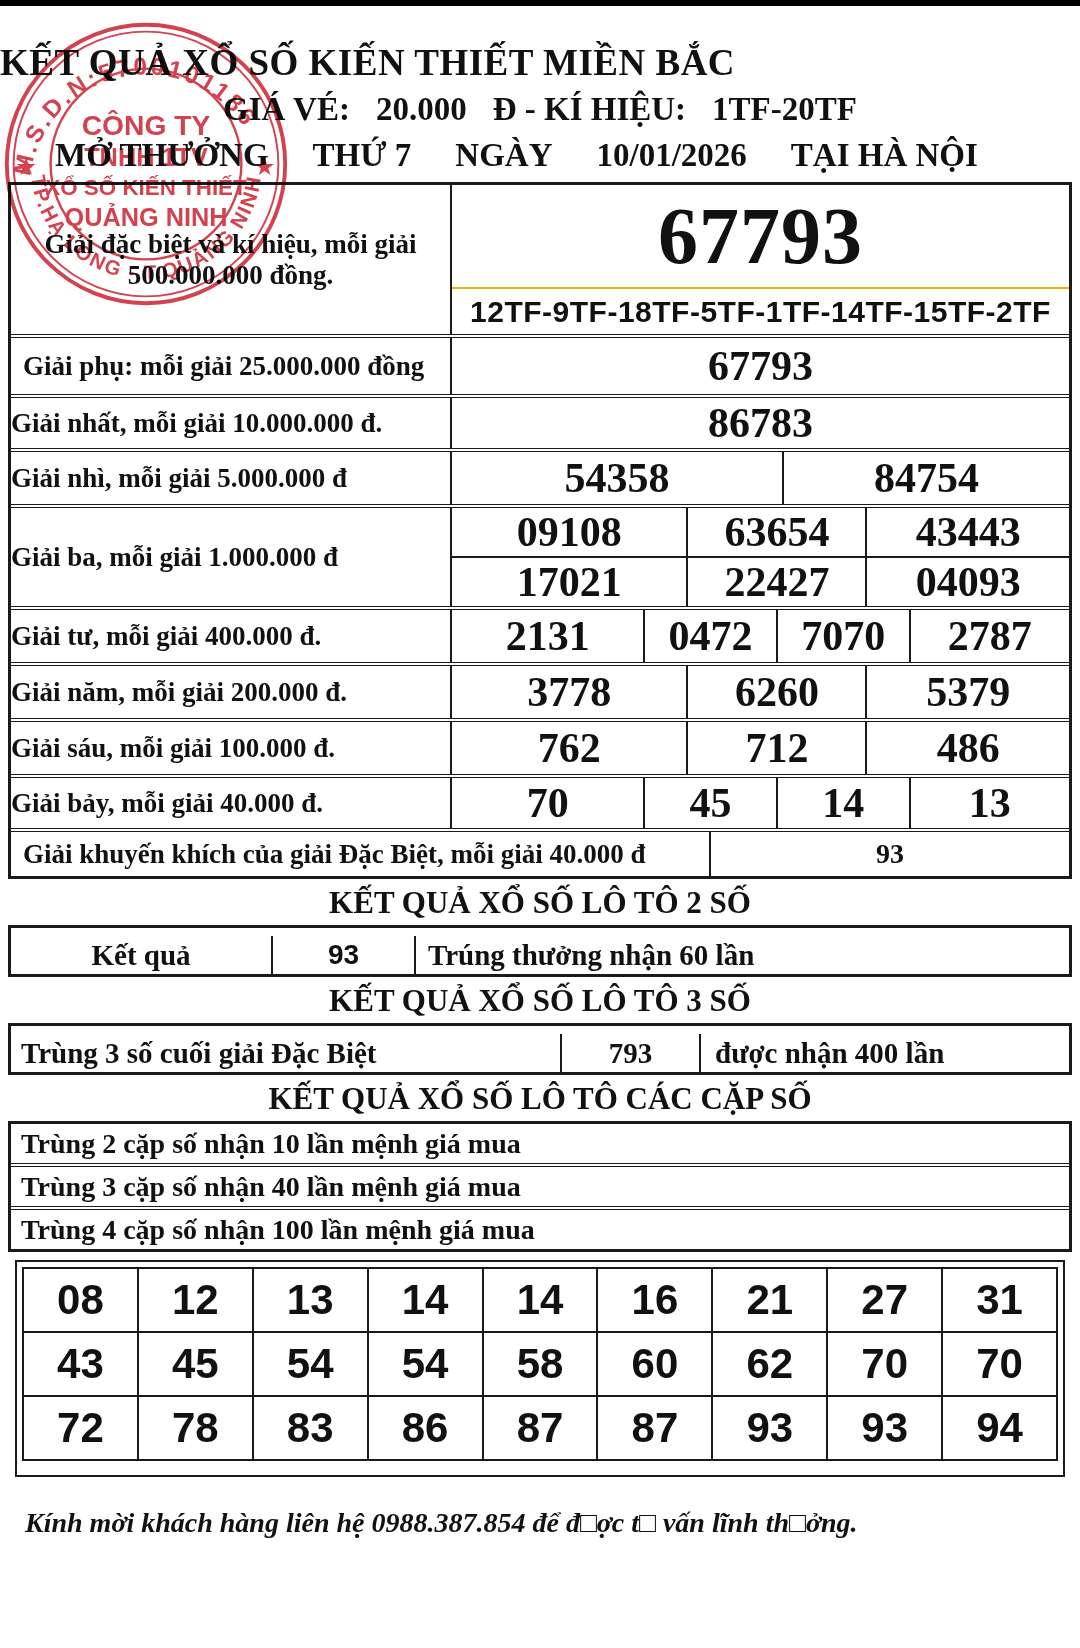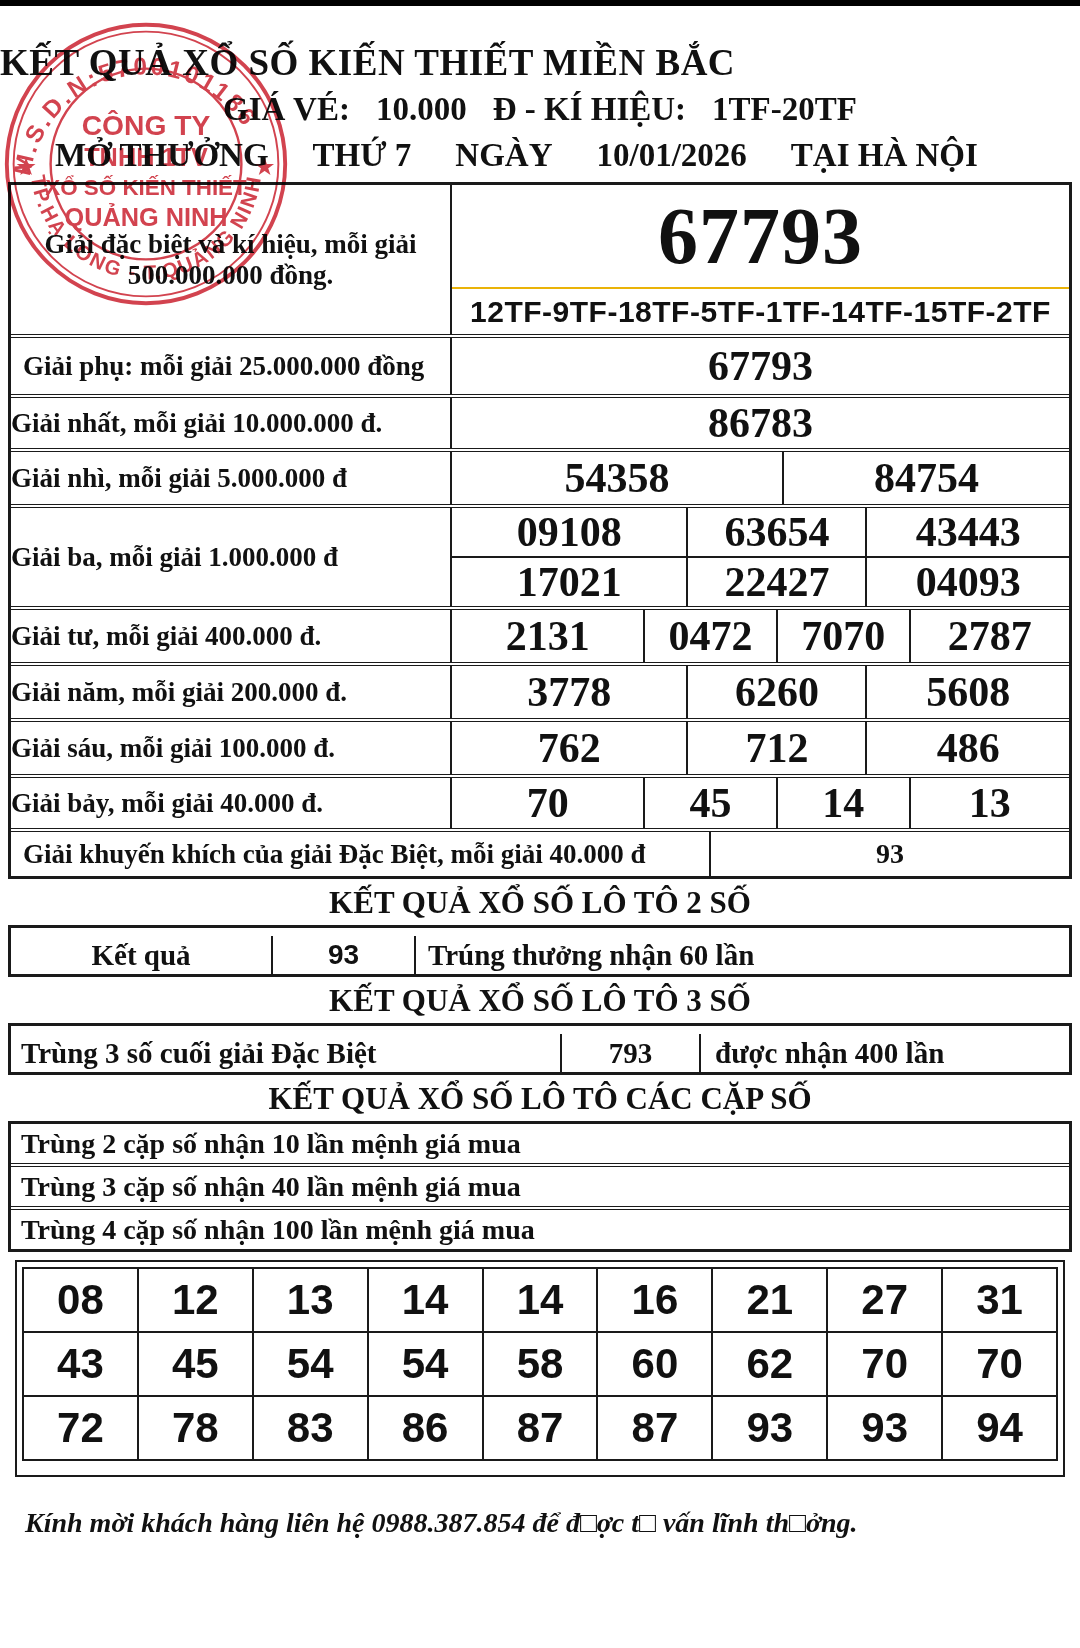--- a/index.html
+++ b/index.html
@@ -73,21 +73,21 @@
 </style>
 </head>
 <body>
 
 <div class="topbar"></div>
 
 <div class="header">
   <div class="h-title">KẾT QUẢ XỔ SỐ KIẾN THIẾT MIỀN BẮC</div>
   <div class="h-line2">
     <span>GIÁ VÉ:</span>
-    <span>10.000</span>
+    <span>20.000</span>
     <span>Đ - KÍ HIỆU:</span>
     <span>1TF-20TF</span>
   </div>
   <div class="h-line3">
     <span>MỞ THƯỞNG</span>
     <span>THỨ 7</span>
     <span>NGÀY</span>
     <span>10/01/2026</span>
     <span>TẠI HÀ NỘI</span>
   </div>
@@ -150,21 +150,21 @@
       <div class="pv w4d bl">2787</div>
     </div>
   </div>
 
   <div class="prow r-nam">
     <div class="plabel">Giải năm, mỗi giải  200.000 đ.</div>
     <div class="pvals">
       <div class="srow">
         <div class="pv w3a">3778</div>
         <div class="pv w3b bl">6260</div>
-        <div class="pv w3c bl">5608</div>
+        <div class="pv w3c bl">5379</div>
       </div>
     </div>
   </div>
 
   <div class="prow r-sau">
     <div class="plabel">Giải sáu, mỗi giải  100.000 đ.</div>
     <div class="pvals">
       <div class="pv w3a">762</div>
       <div class="pv w3b bl">712</div>
       <div class="pv w3c bl">486</div>

